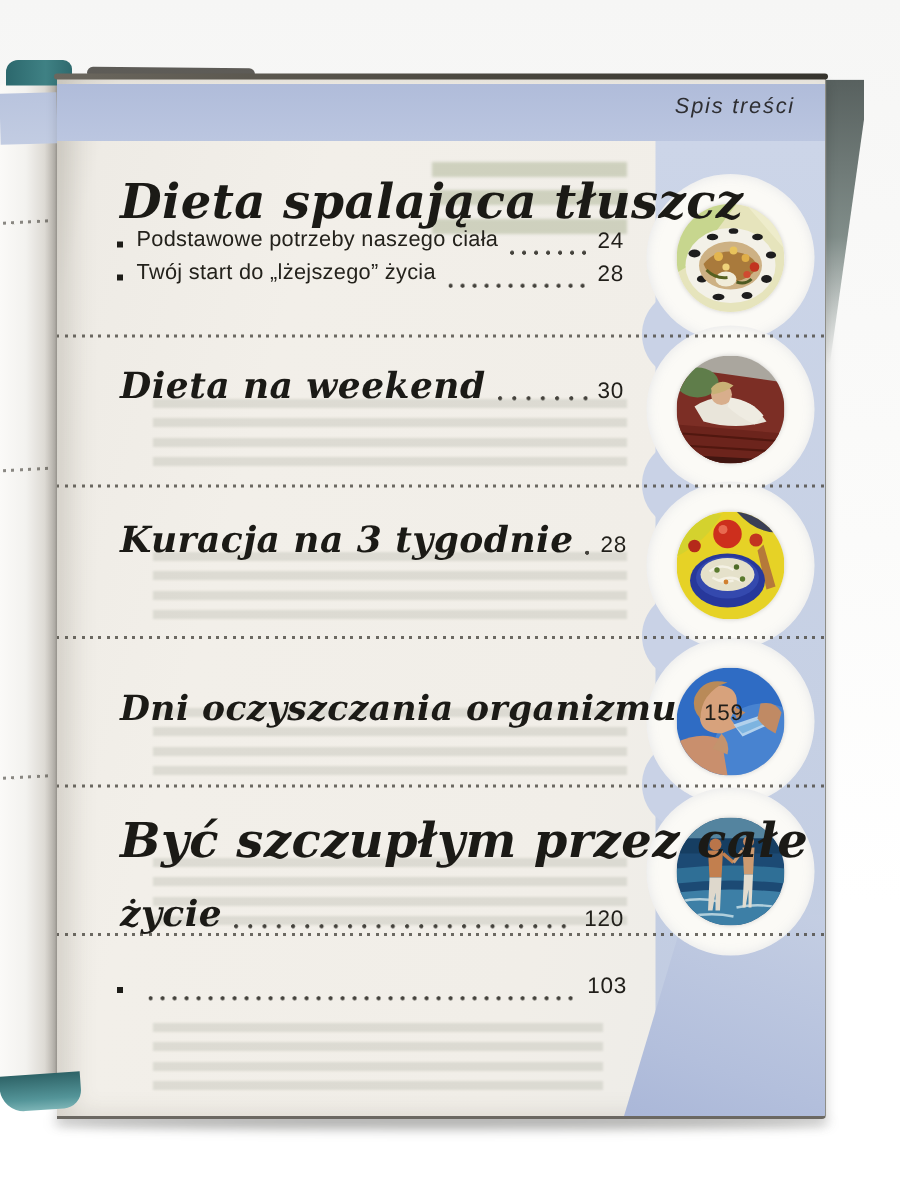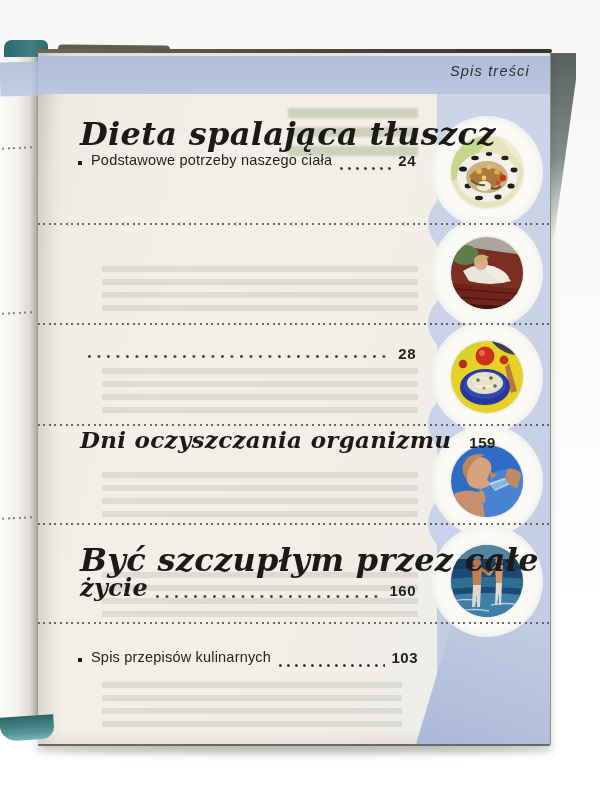--- a/index.html
+++ b/index.html
@@ -130,21 +130,21 @@
     font-size:14.5px;color:#24221c;letter-spacing:.2px;white-space:nowrap;
   }
   .dots{
     flex:1 1 auto;height:3px;align-self:flex-end;margin:0 6px 4px 8px;min-width:4px;
     background-image:radial-gradient(circle at 1.4px 1.5px,#44423c 1.15px,transparent 1.6px);
     background-size:8px 3px;background-repeat:repeat-x;background-position:left bottom;
   }
   .dots.wide{background-size:9.5px 3px;}
   .dots.hidden-dots{background:none;}
   .pgnum{
-    font-size:15px;color:#211f1a;flex:0 0 auto;letter-spacing:.5px;font-weight:bold;
+    font-size:15px;color:#211f1a;flex:0 0 auto;letter-spacing:.5px;
   }
 
   
   .ghost{
     position:absolute;z-index:2;filter:blur(.7px);
     background:repeating-linear-gradient(180deg,rgba(146,152,132,.22) 0 6px,transparent 6px 13px);
   }
   .ghost.strong{
     background:repeating-linear-gradient(180deg,rgba(148,160,120,.38) 0 10px,transparent 10px 19px);
     filter:blur(1.1px);
@@ -311,44 +311,55 @@
     <div class="separator" style="top:570px;"></div>
 
     <div class="sec-title" style="left:42px;top:63px;">Dieta spalająca tłuszcz</div>
     <div class="items" style="left:40px;top:100px;width:338px;">
       <div class="item-row">
         <span class="bullet"></span>
         <span class="item-label">Podstawowe potrzeby naszego ciała</span>
         <span class="dots"></span>
         <span class="pgnum">24</span>
       </div>
-    </div>
-
+      <div class="item-row">
+        <span class="bullet"></span>
+        <span class="item-label">Twój start do „lżejszego” życia</span>
+        <span class="dots"></span>
+        <span class="pgnum">28</span>
+      </div>
+    </div>
+
+    <div class="title-row" style="left:42px;top:190px;width:336px;">
+      <span class="sec-title-inline">Dieta na weekend</span>
+      <span class="dots wide"></span>
+      <span class="pgnum">30</span>
+    </div>
 
     <div class="title-row" style="left:42px;top:293px;width:336px;">
+      <span class="sec-title-inline">Kuracja na 3 tygodnie</span>
       <span class="dots wide"></span>
       <span class="pgnum">28</span>
     </div>
 
-    <div class="title-row small" style="left:42px;top:374px;width:342px;text-align:center;">
+    <div class="title-row small" style="left:42px;top:407px;width:342px;text-align:center;">
       <span class="sec-title-inline">Dni oczyszczania organizmu</span>
       <span class="dots hidden-dots"></span>
       <span class="pgnum">159</span>
     </div>
 
     <div class="sec-title" style="left:42px;top:489px;">Być szczupłym przez całe</div>
-    <div class="title-row" style="left:42px;top:521px;width:336px;justify-content:flex-end;">
+    <div class="title-row" style="left:42px;top:542px;width:336px;justify-content:flex-end;">
       <span class="sec-title-inline">życie</span>
       <span class="dots wide"></span>
-      <span class="pgnum">160</span>
+      <span class="pgnum">120</span>
     </div>
 
     <div class="items" style="left:40px;top:597px;width:340px;">
       <div class="item-row">
         <span class="bullet"></span>
-        <span class="item-label">Spis przepisów kulinarnych</span>
         <span class="dots"></span>
         <span class="pgnum">103</span>
       </div>
     </div>
 
   </div>
 </div>
 
 </body></html>

